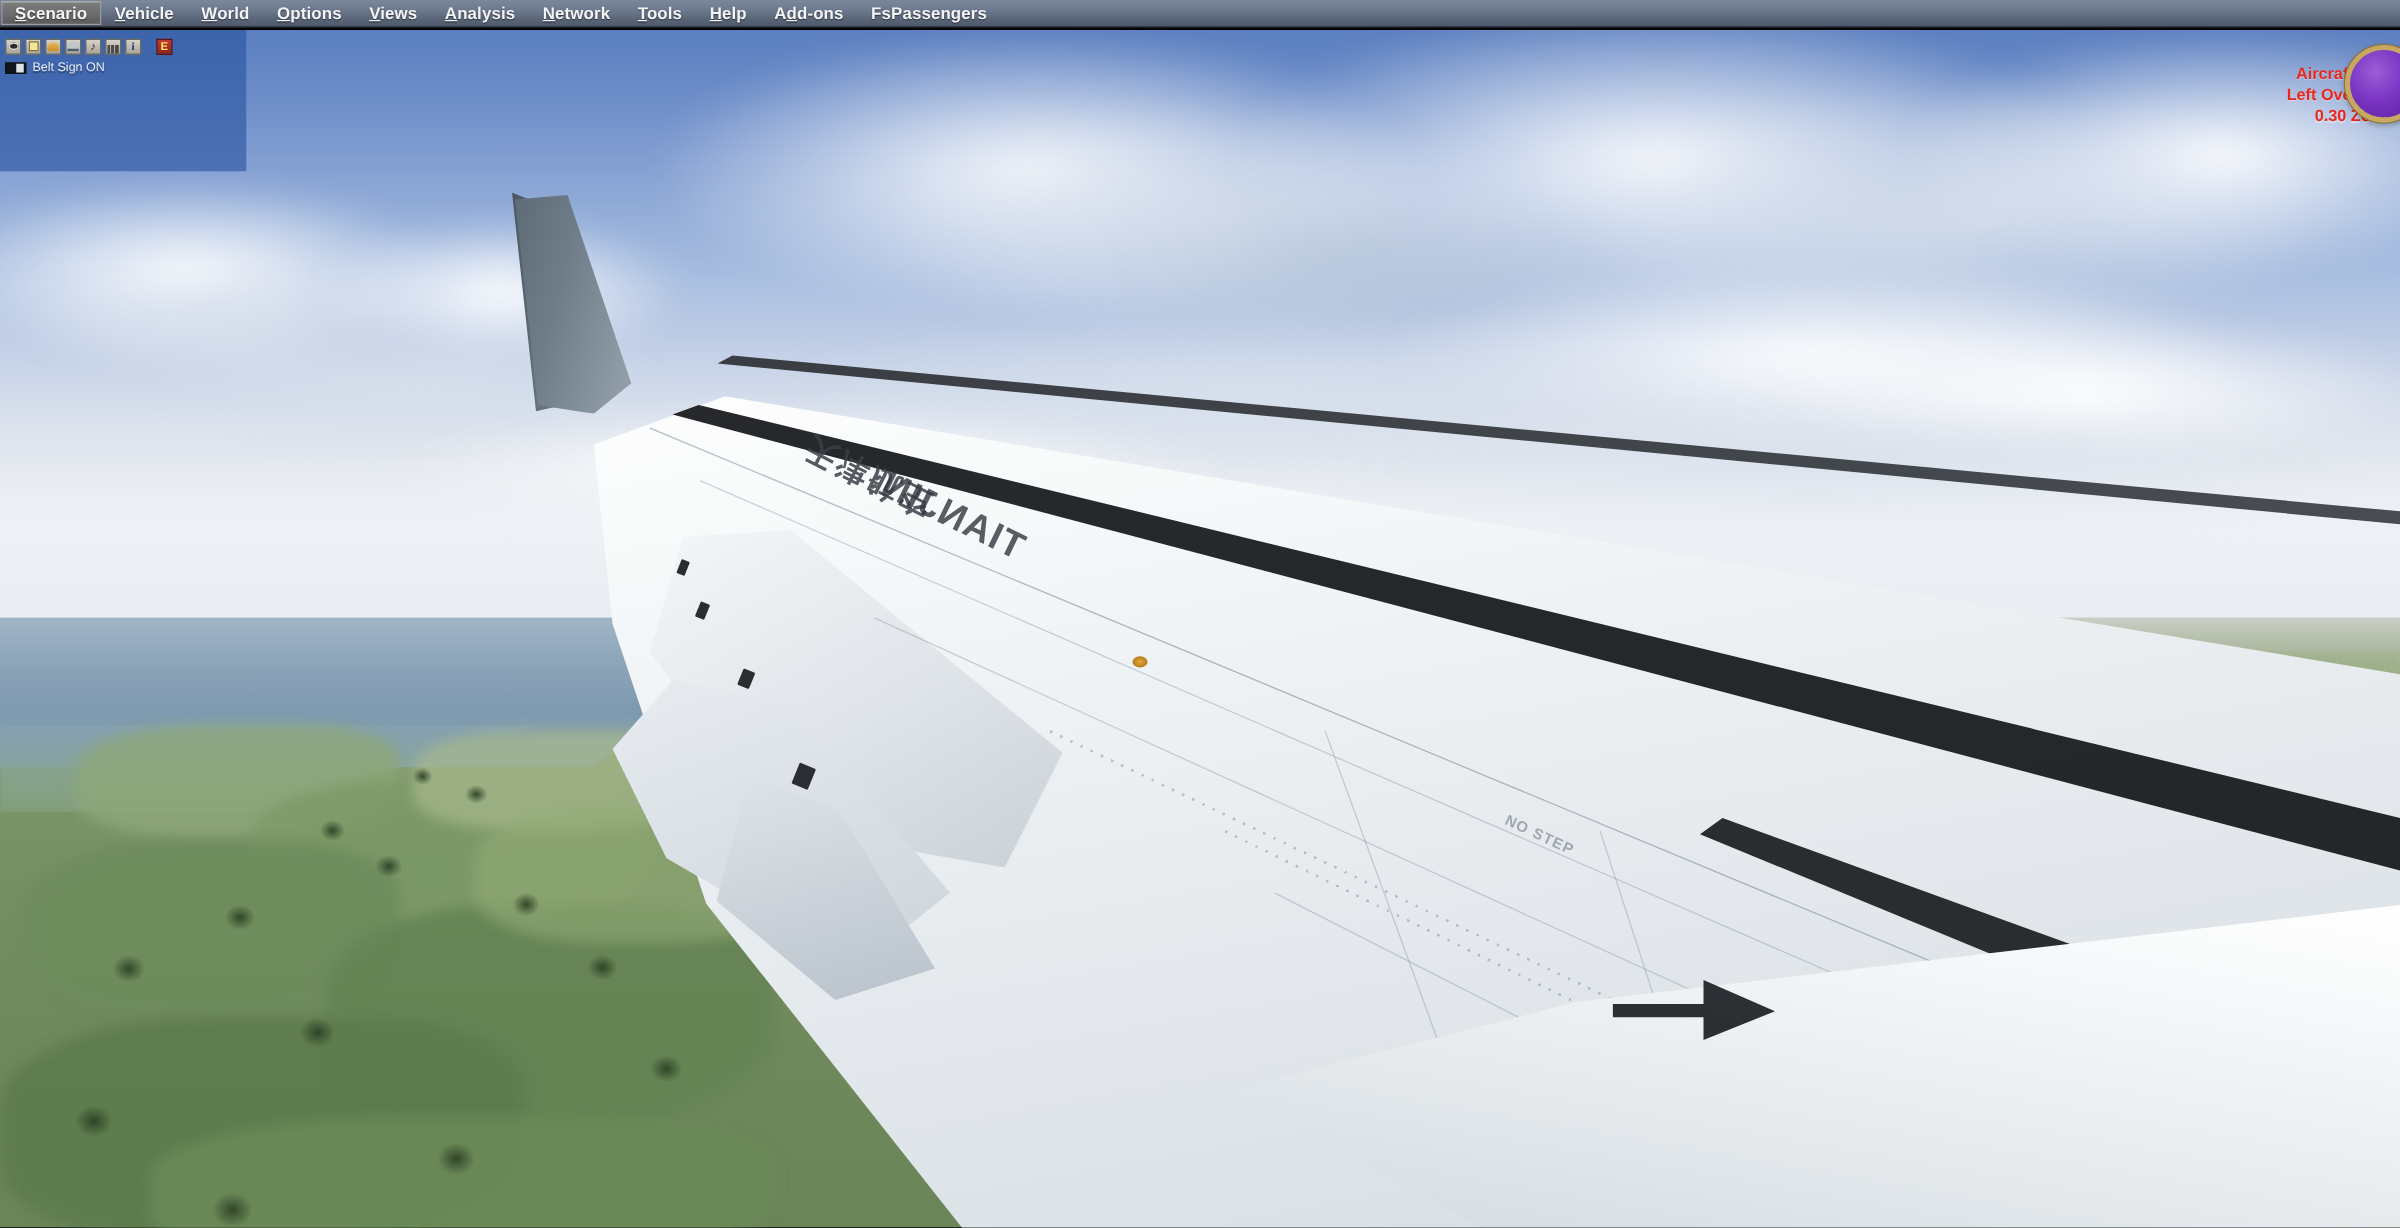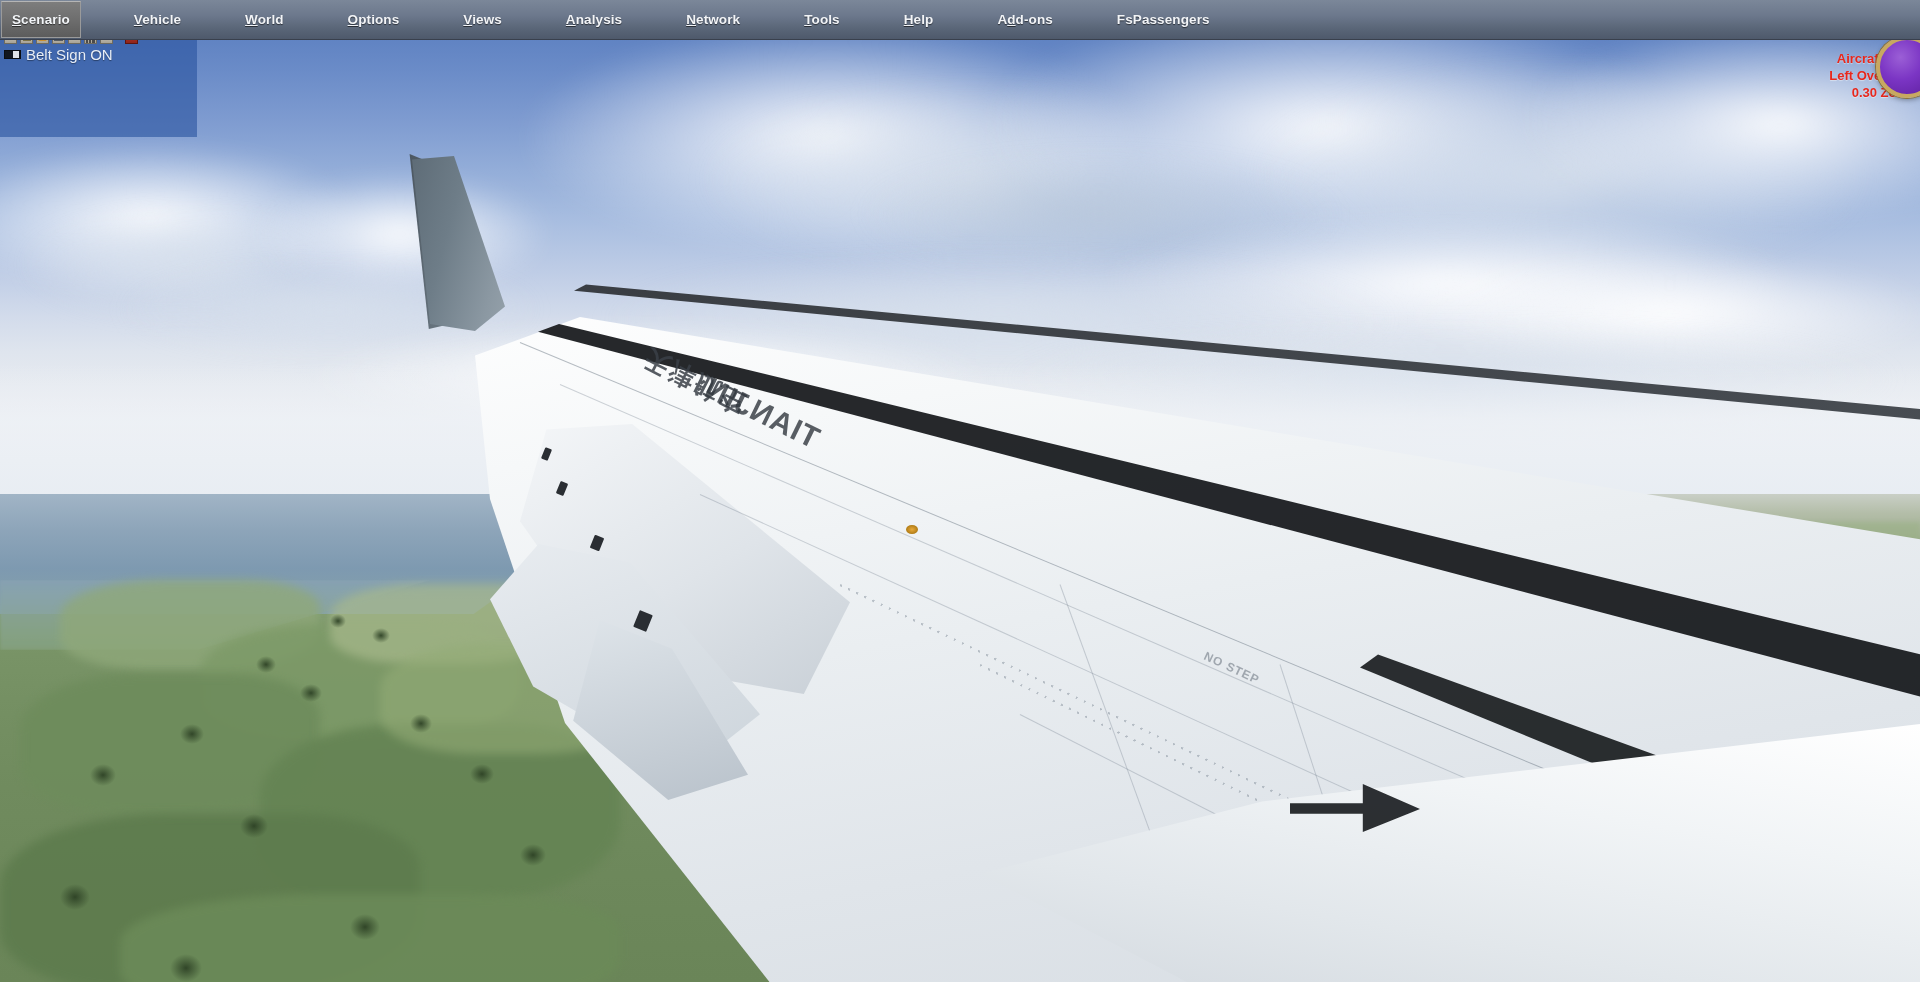--- a/index.html
+++ b/index.html
@@ -6,25 +6,24 @@
   * { margin:0; padding:0; box-sizing:border-box; }
   html, body {
     width:1920px; height:982px; overflow:hidden;
     font-family:"Liberation Sans", sans-serif;
     background:#000;
   }
   #app { position:relative; width:1920px; height:982px; overflow:hidden; }
 
   
   .menubar {
-    position:absolute; top:0; left:0; width:1920px; height:40px;
+    position:absolute; top:0; left:0; width:1920px; height:22px;
     background:linear-gradient(180deg,#7b8799 0%,#6c788c 40%,#5a6678 72%,#4e596b 100%);
     display:flex; align-items:stretch; z-index:60;
     border-bottom:1px solid #39404d;
-    gap:42px;
   }
   .menu-item {
     display:flex; align-items:center; padding:0 11px;
     font-size:13.5px; font-weight:bold; color:#f2f4f7;
     text-shadow:0 1px 1px rgba(0,0,0,.55);
     white-space:nowrap; cursor:default; letter-spacing:.1px;
   }
   .menu-item .mn { text-decoration:underline; }
   .menu-item.active {
     background:linear-gradient(180deg,#7d7d7d 0%,#6e6e6e 50%,#5c5c5c 100%);
@@ -236,21 +235,21 @@
   .ic-info { color:#1b3a7a; font-weight:bold; font-size:9px; font-family:"Liberation Serif", serif; }
 
   .fsp-status { display:flex; align-items:center; margin-top:4px; gap:5px; }
   .toggle-sw {
     width:17px; height:9px; flex:0 0 17px;
     background:#12171f; border:1px solid #0a0d12;
     display:flex; align-items:center; padding:1px;
   }
   .toggle-sw i { display:block; width:7px; height:7px; background:#dfe3e8; margin-left:7px; }
   .fsp-line {
-    font-size:15px; color:#e8eef7; line-height:13px;
+    font-size:10px; color:#e8eef7; line-height:13px;
     text-shadow:0 1px 1px rgba(0,0,0,.4); white-space:nowrap;
   }
   .fsp-list { margin-left:22px; }
   .fsp-list .fsp-line { margin-top:0; }
 
   
   .viewinfo {
     position:absolute; right:0px; top:26px; z-index:55;
     text-align:right; padding-right:4px;
   }

